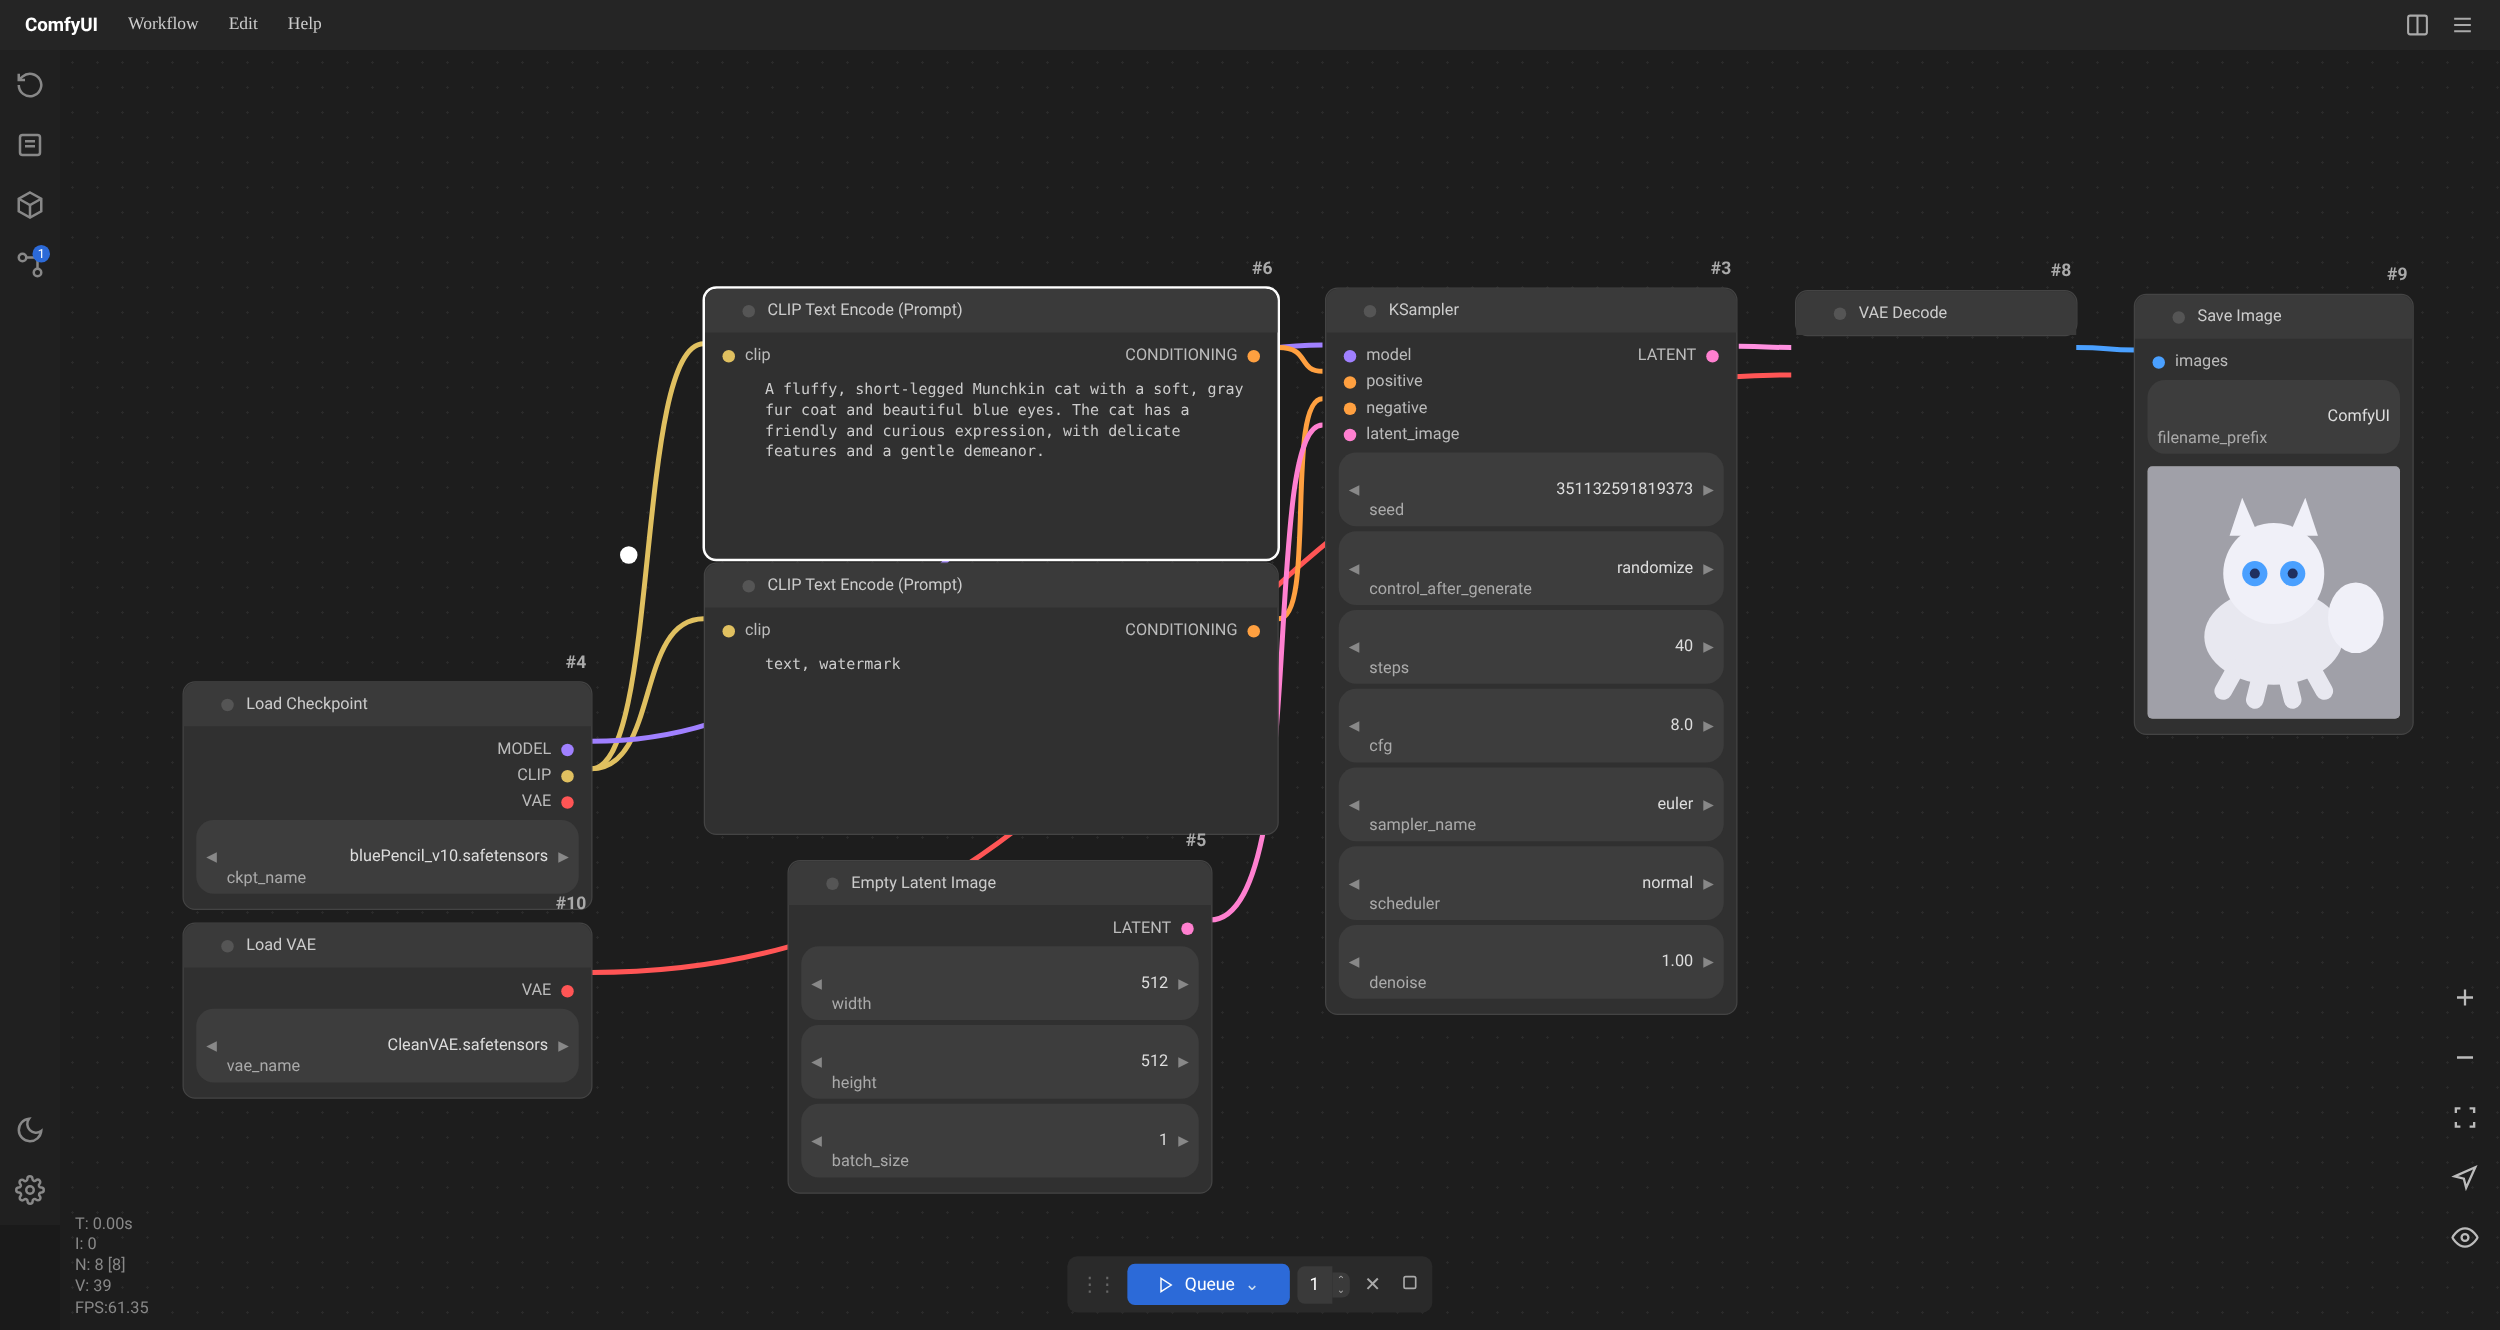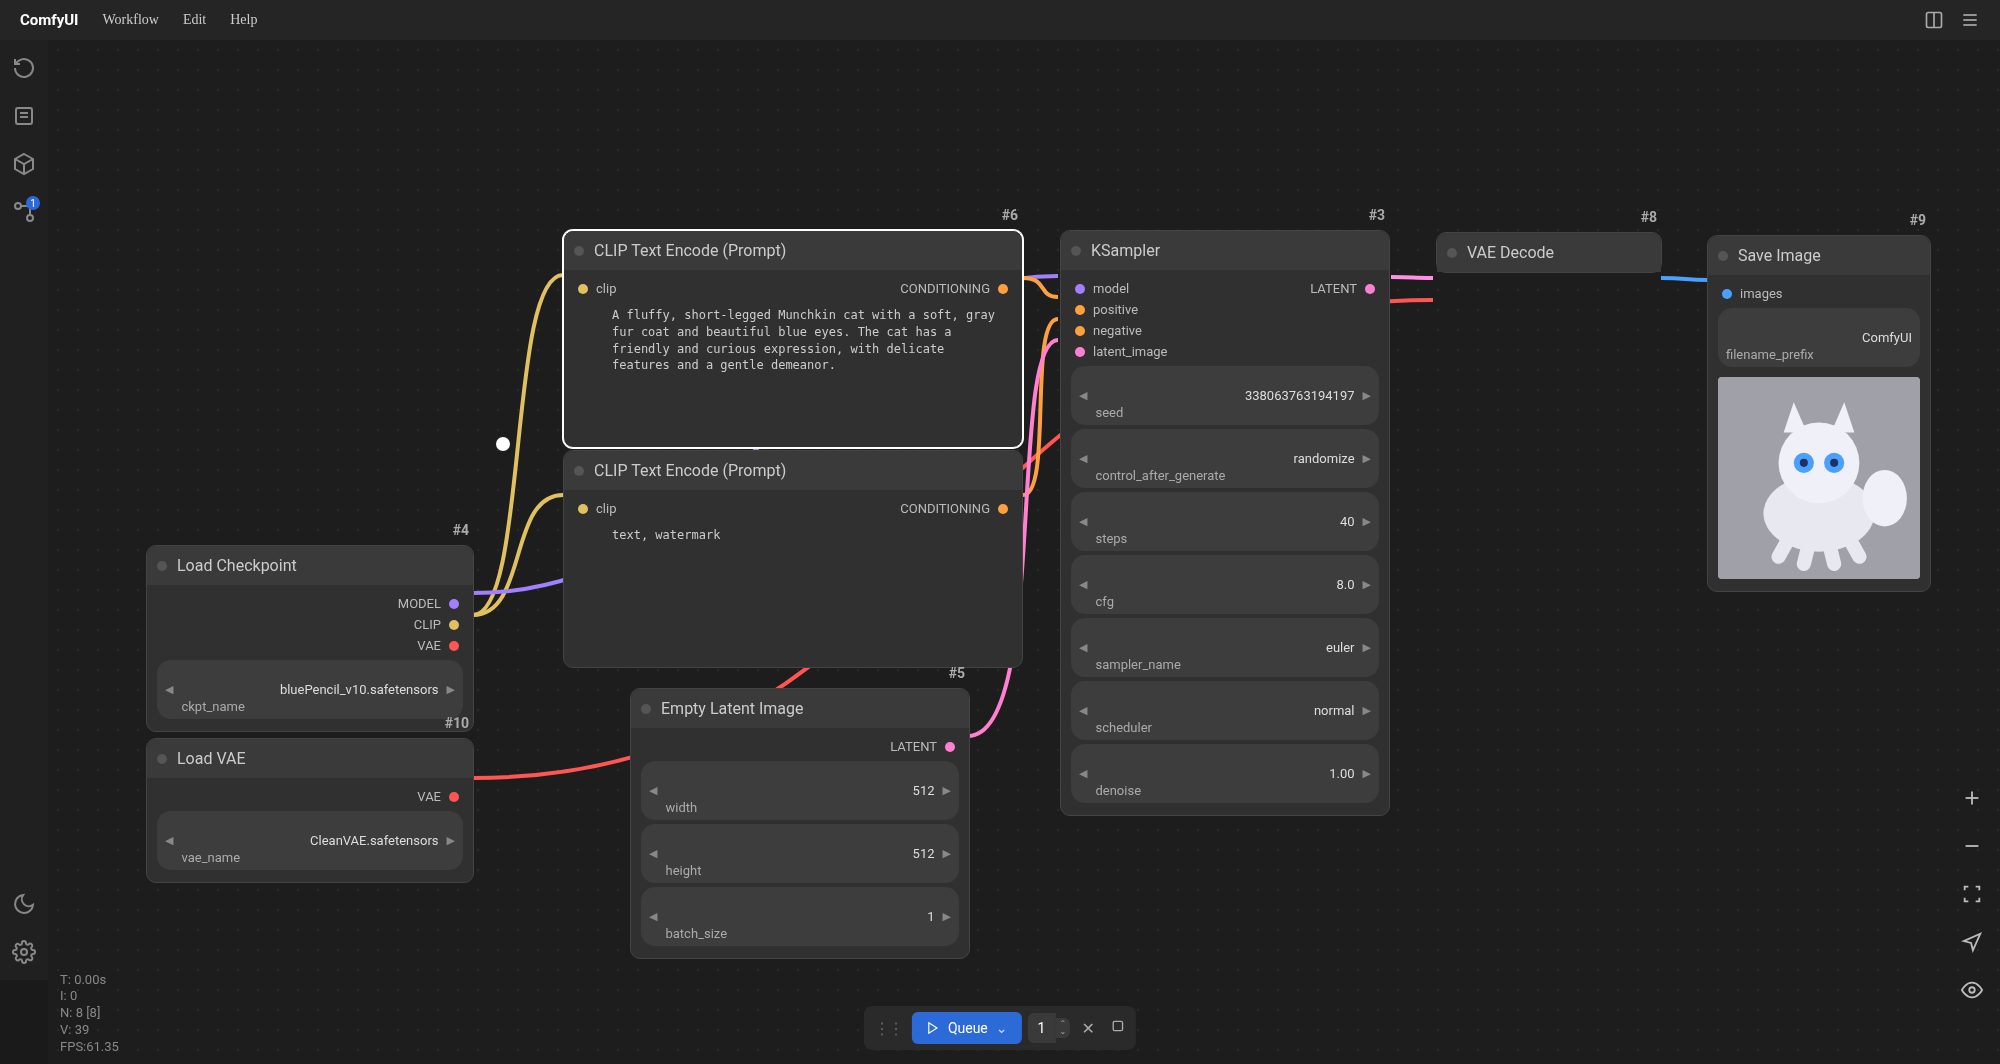--- a/index.html
+++ b/index.html
@@ -16,21 +16,21 @@
 .side-icon svg { width: 100%; height: 100%; }
 .side-badge { position: absolute; top: -4px; right: -4px; background: #2c6ad8; color: #fff; font-size: 10px; width: 14px; height: 14px; border-radius: 50%; display: flex; align-items: center; justify-content: center; }
 .sidebar-bottom { margin-top: auto; padding-bottom: 16px; display: flex; flex-direction: column; gap: 24px; align-items: center; }
 
 .canvas { position: absolute; left: 48px; top: 40px; right: 0; bottom: 0; background: #1d1d1d; }
 .grid-bg { position: absolute; inset: 0; background-image: radial-gradient(circle, #2a2a2a 1px, transparent 1px); background-size: 20px 20px; }
 
 .node { position: absolute; background: #303030; border: 1px solid #444; border-radius: 10px; overflow: visible; }
 .node.selected { border-color: #fff; box-shadow: 0 0 0 1px #fff; }
 .node-id { position: absolute; top: -24px; right: 4px; font-size: 14px; font-weight: bold; color: #aaa; }
-.node-title { background: #3a3a3a; padding: 10px 10px; font-size: 16px; color: #ccc; border-radius: 10px 10px 0 0; display: flex; align-items: center; gap: 10px; }
+.node-title { background: #3a3a3a; padding: 10px 30px; font-size: 13px; color: #ccc; border-radius: 10px 10px 0 0; display: flex; align-items: center; gap: 10px; }
 .node-title .dot { width: 10px; height: 10px; border-radius: 50%; background: #555; }
 .node-body { padding: 8px 10px; }
 
 .slot-row { display: flex; justify-content: space-between; align-items: center; padding: 3px 4px; font-size: 13px; position: relative; }
 .slot-in { display: flex; align-items: center; gap: 8px; }
 .slot-out { display: flex; align-items: center; gap: 8px; margin-left: auto; }
 .slot-dot { width: 10px; height: 10px; border-radius: 50%; }
 .slot-label { color: #bbb; }
 
 .widget { background: #3d3d3d; border-radius: 14px; display: flex; align-items: center; padding: 5px 8px; margin: 4px 0; font-size: 13px; gap: 8px; }
@@ -43,21 +43,21 @@
 svg.wires { position: absolute; inset: 0; width: 100%; height: 100%; pointer-events: none; }
 .wire { fill: none; stroke-width: 4; }
 .junction-dot { fill: #fff; }
 
 .output-image { width: 100%; height: auto; background: #888; border-radius: 4px; margin-top: 6px; }
 
 .stats { position: absolute; left: 60px; bottom: 8px; font-size: 13px; color: #888; line-height: 1.3; }
 
 .bottom-bar { position: absolute; bottom: 14px; left: 50%; transform: translateX(-50%); background: #2a2a2a; border-radius: 8px; display: flex; align-items: center; padding: 6px; gap: 6px; }
 .drag-handle { color: #666; padding: 0 4px; cursor: grab; letter-spacing: -2px;}
-.queue-btn { background: #2c6ad8; color: #fff; border: none; border-radius: 6px; padding: 8px 14px; font-size: 14px; display: flex; align-items: center; gap: 8px; cursor: pointer; }
+.queue-btn { background: #2c6ad8; color: #fff; border: none; border-radius: 6px; padding: 8px 24px; font-size: 14px; display: flex; align-items: center; gap: 8px; cursor: pointer; }
 .queue-chevron { color: #cde; }
 .queue-count-wrap { display: flex; align-items: center; }
 .queue-count { background: #3a3a3a; color: #fff; padding: 7px 10px; font-size: 14px; border-radius: 6px 0 0 6px; }
 .queue-spinners { display: flex; flex-direction: column; background: #3a3a3a; border-radius: 0 6px 6px 0; padding: 2px 4px; }
 .queue-spinners span { font-size: 8px; color: #aaa; line-height: 1; cursor: pointer;}
 .bar-icon { width: 24px; padding: 4px; color: #aaa; cursor: pointer; text-align: center;}
 
 .right-tools { position: absolute; right: 14px; bottom: 60px; display: flex; flex-direction: column; gap: 20px; }
 .right-tool { width: 28px; height: 28px; color: #bbb; cursor: pointer; display: flex; align-items: center; justify-content: center; }
 .right-tool svg { width: 22px; height: 22px; }
@@ -306,21 +306,21 @@
         </div>
       <div class="slot-row">
           <div class="slot-in">
             <span class="slot-dot" style="background:#ff80d0"></span>
             <span class="slot-label">latent_image</span>
           </div>
         </div>
       <div class="widget">
           <span class="arrow">◀</span>
           <span class="wname">seed</span>
-          <span class="wval">338063763194197</span>
+          <span class="wval">351132591819373</span>
           <span class="arrow">▶</span>
         </div>
       <div class="widget">
           <span class="arrow">◀</span>
           <span class="wname">control_after_generate</span>
           <span class="wval">randomize</span>
           <span class="arrow">▶</span>
         </div>
       <div class="widget">
           <span class="arrow">◀</span>

